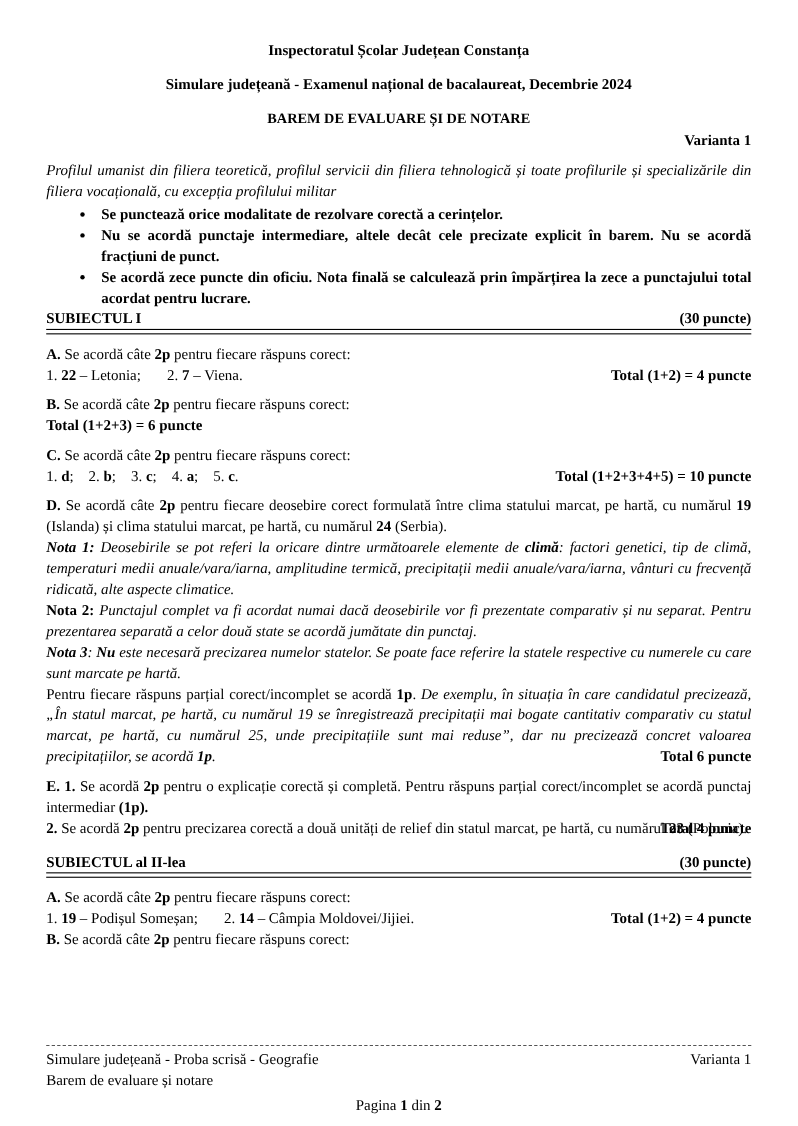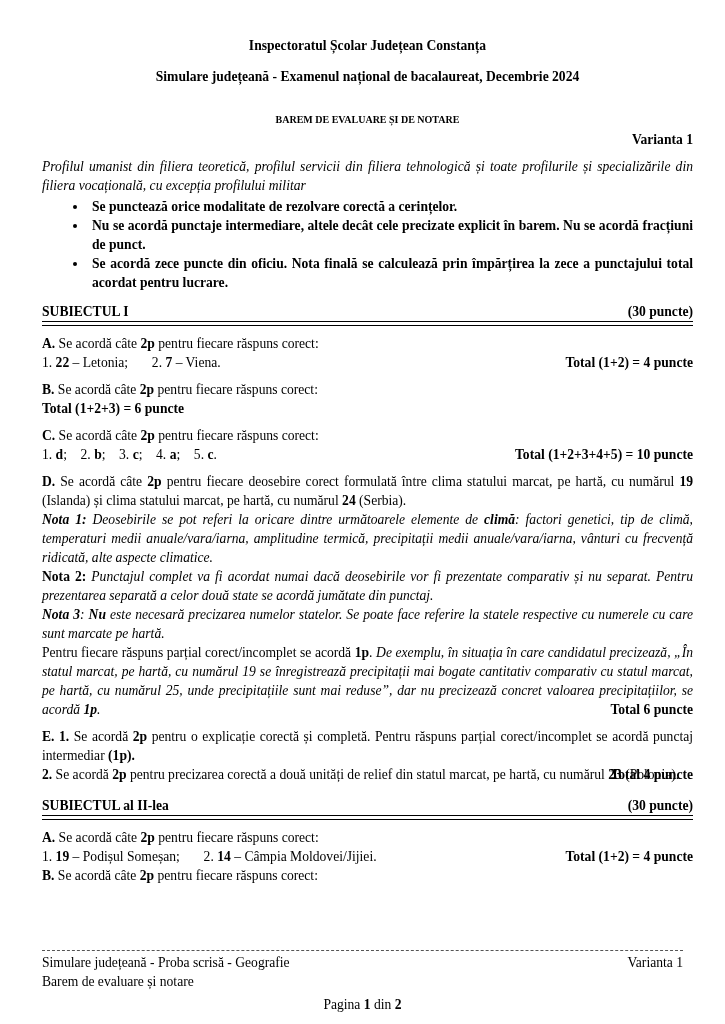--- a/index.html
+++ b/index.html
@@ -7,44 +7,43 @@
     position: relative;
     width: 725px;
     height: 1024px;
     margin: 0 auto;
     background: #ffffff;
     color: #000;
     font-family: "Liberation Serif", "DejaVu Serif", serif;
     font-size: 13.6px;
     line-height: 19px;
     box-sizing: border-box;
-    padding: 36px 32px 0 42px;
+    padding: 36px 42px 0 42px;
     overflow: hidden;
   }
   .center { text-align: center; }
   .right  { text-align: right; }
   .bold   { font-weight: bold; }
   .italic { font-style: italic; }
   .justify { text-align: justify; }
   .doc-header div { line-height: 19px; }
   .institution { margin-bottom: 12px; }
-  .barem-title { margin-top: 24px; font-size: 10px; }
+  .barem-title { margin-top: 12px; font-size: 13px; }
   .variant-line { margin-top: 1px; }
   .intro-profile { margin-top: 8px; }
   ul.intro-bullets {
     margin: 2px 0 0 0;
     padding-left: 46px;
   }
   ul.intro-bullets li {
     font-weight: bold;
     text-align: justify;
     padding-left: 4px;
   }
   .subject-wrap {
-    margin-top: 10px;
     border-bottom: 1.4px solid #000;
     padding-bottom: 3px;
   }
   .subject-row {
     display: flex;
     justify-content: space-between;
     font-weight: bold;
     border-bottom: 1px solid #000;
   }
   .block { margin-top: 8px; }

